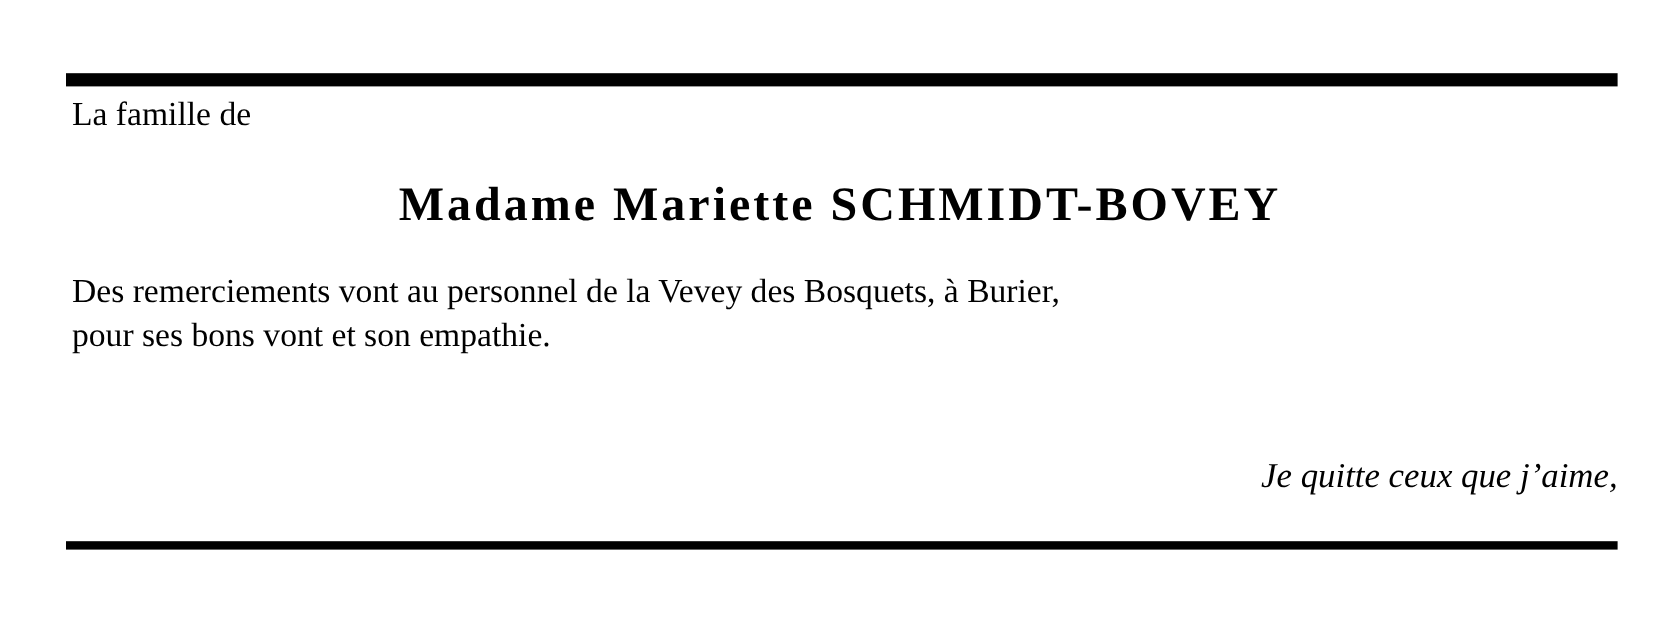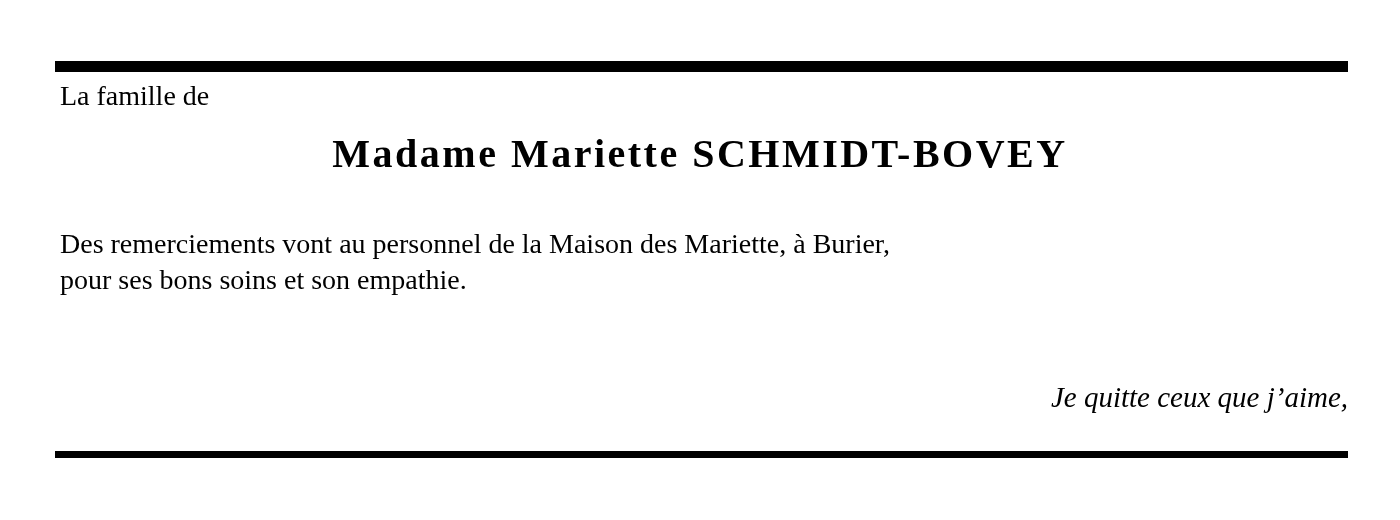--- a/index.html
+++ b/index.html
@@ -34,21 +34,21 @@
     position: absolute;
     left: 60px;
     top: 79px;
     font-size: 28px;
     line-height: 34px;
     white-space: nowrap;
   }
   .title {
     position: absolute;
     left: 0;
-    top: 132px;
+    top: 148px;
     width: 1400px;
     text-align: center;
     font-size: 40px;
     line-height: 44px;
     font-weight: bold;
     letter-spacing: 2.5px;
     white-space: nowrap;
   }
   .body-text {
     position: absolute;
@@ -85,22 +85,22 @@
 
 <div class="page" style="--fg: #000000; --bg: #ffffff; --rule: #000000;">
 
   <div class="rule rule-top"></div>
 
   <div class="intro">La famille de</div>
 
   <div class="title">Madame Mariette SCHMIDT-BOVEY</div>
 
   <div class="body-text">
-    <div class="body-line">Des remerciements vont au personnel de la Maison des Mariette, à Burier,</div>
-    <div class="body-line">pour ses bons soins et son empathie.</div>
+    <div class="body-line">Des remerciements vont au personnel de la Vevey des Bosquets, à Burier,</div>
+    <div class="body-line">pour ses bons vont et son empathie.</div>
   </div>
 
   <div class="quote">
     <div class="quote-line">Je quitte ceux que j’aime,</div>
   </div>
 
   <div class="rule rule-bottom"></div>
 
 </div>
 

